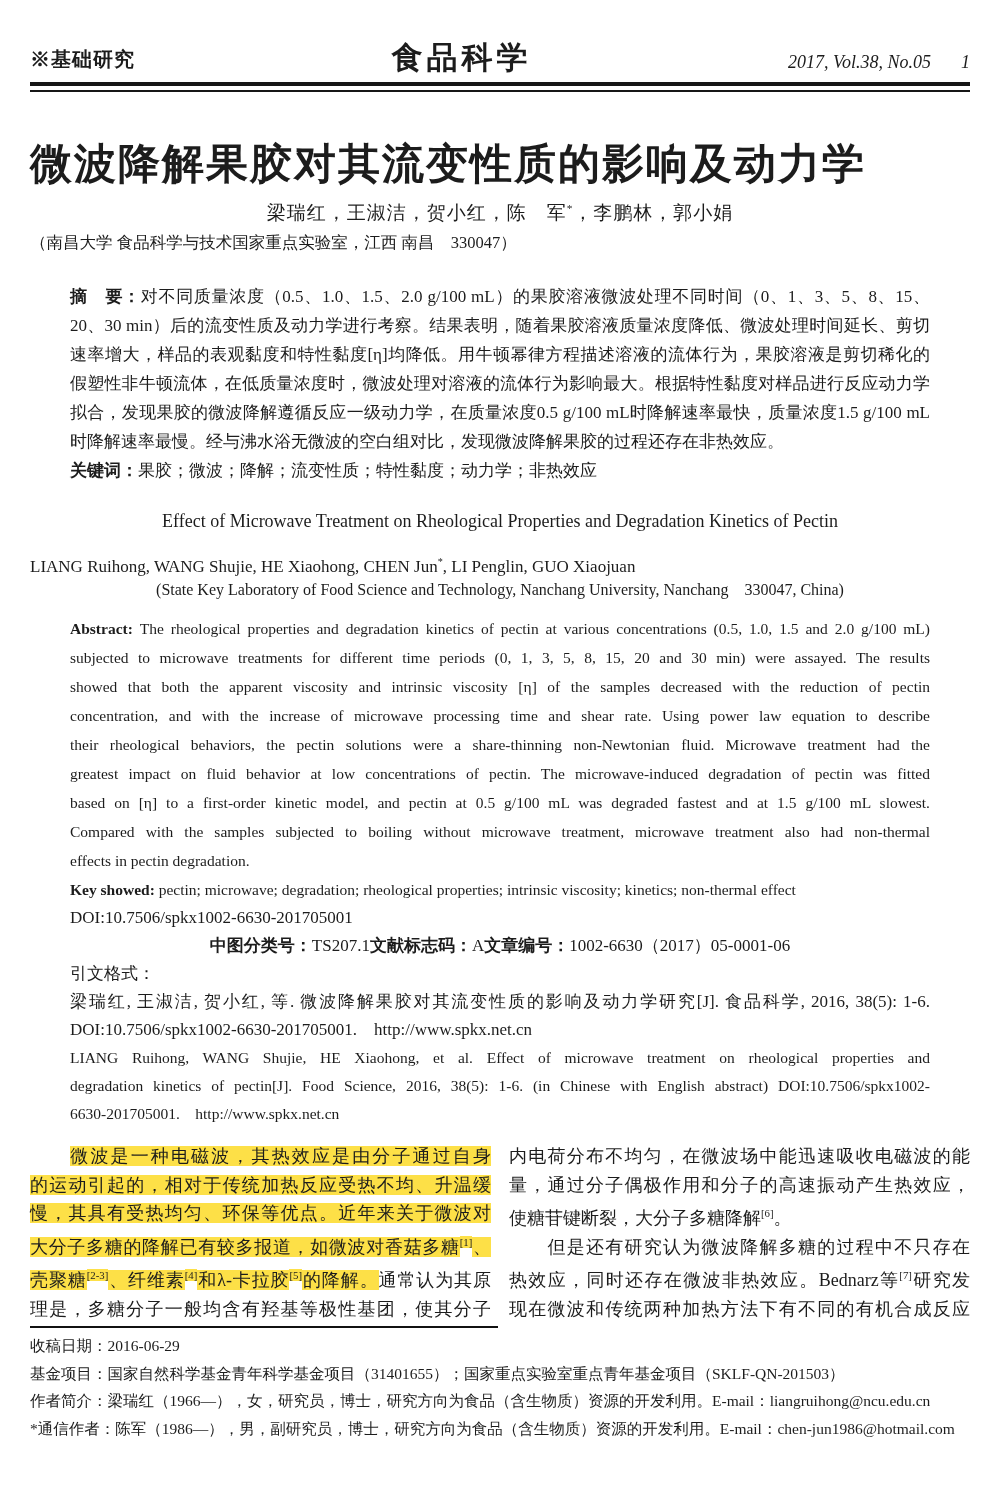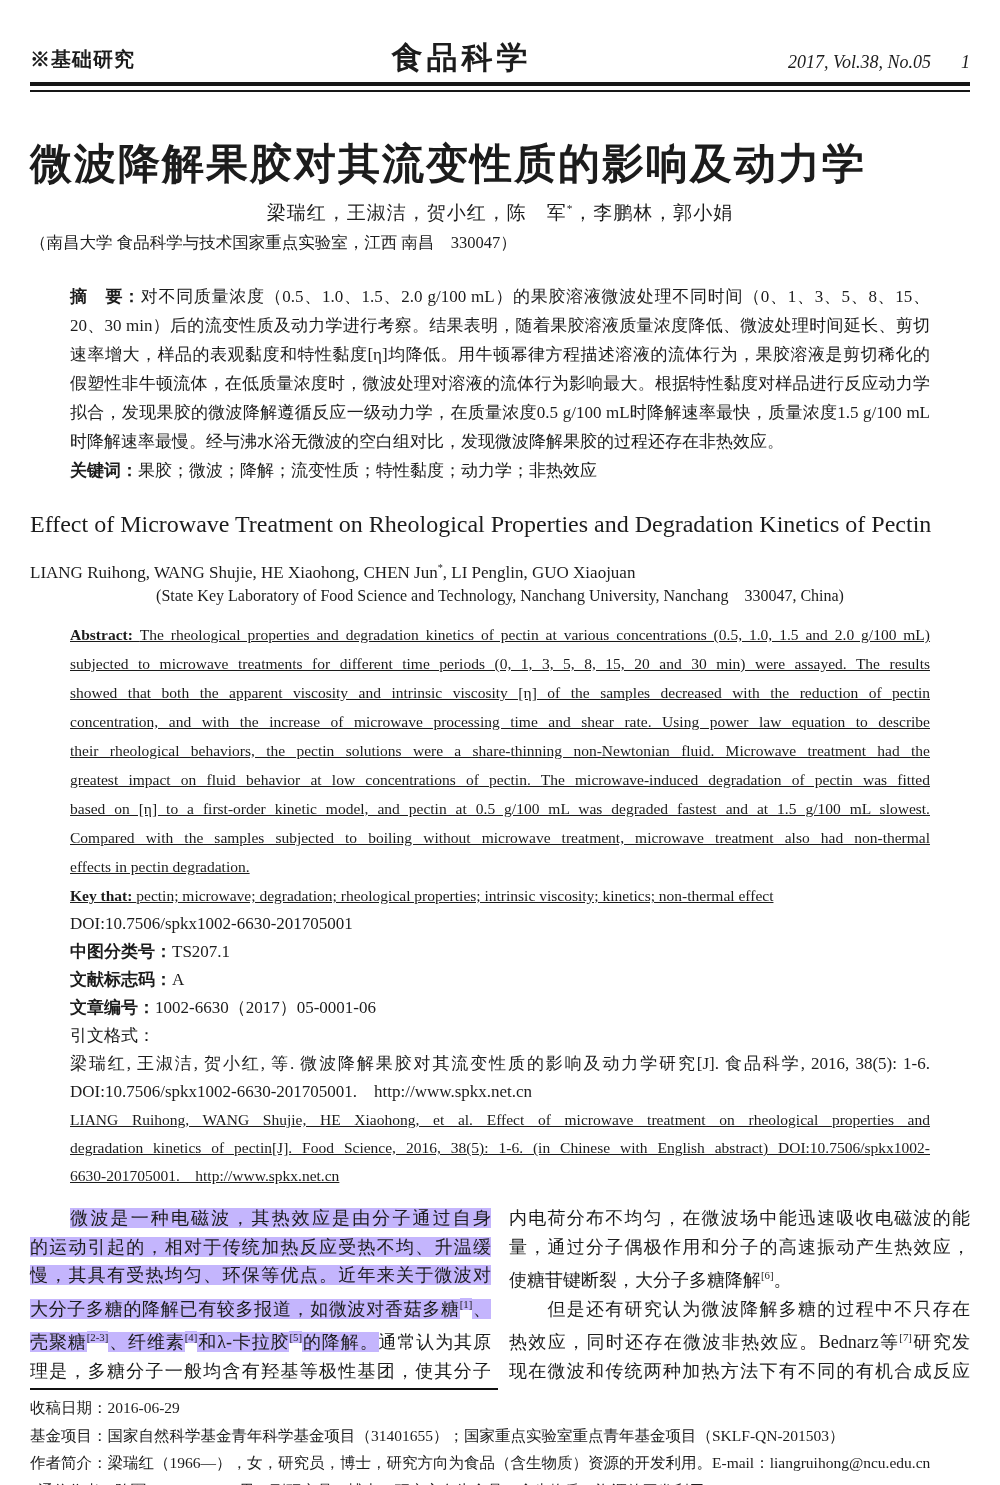--- a/index.html
+++ b/index.html
@@ -24,37 +24,37 @@
   
   .title-cn { margin-top: 46px; text-align: left; font-size: 42px; font-weight: bold; letter-spacing: 2px; line-height: 1.25; }
   .authors-cn { margin-top: 9px; text-align: center; font-size: 19px; letter-spacing: 1px; }
   .affil-cn { margin-top: 6px; text-align: left; font-size: 16.5px; }
 
   
   .sec { margin: 0 40px; }
   .abstract-cn { margin-top: 28px; }
   .ln { line-height: 29px; text-align: justify; text-align-last: justify; }
   .ln.cn { font-size: 17px; }
-  .ln.en { font-size: 15.5px; text-decoration: underline; }
+  .ln.en { font-size: 15.5px; }
   .ln.last { text-align-last: left; }
 
-  .title-en { margin-top: 26px; text-align: left; font-size: 24px; }
+  .title-en { margin-top: 26px; text-align: center; font-size: 18px; }
   .authors-en { margin-top: 24px; text-align: left; font-size: 17px; }
   .affil-en { margin-top: 4px; text-align: center; font-size: 16px; }
   .abstract-en { margin-top: 13px; }
 
   .ln.meta { line-height: 28px; }
-  .meta-row { display: flex; justify-content: flex-start; font-size: 17px; line-height: 28px; flex-direction: column; }
+  .meta-row { display: flex; justify-content: center; font-size: 17px; line-height: 28px; }
 
   
   .cols { margin-top: 14px; display: flex; gap: 18px; }
   .col { width: 461px; }
   .ln.body { font-size: 18px; line-height: 28.5px; }
 
-  .hl { background: #c4b5fd; }
+  .hl { background: #fde047; }
   .sup { font-size: 0.6em; vertical-align: super; }
   .b { font-weight: bold; }
 
   
   .foot-rule { margin-top: 3px; width: 468px; border-top: 2.5px solid #111111; }
   .footnotes { margin-top: 4px; }
   .fn { font-size: 15.5px; line-height: 27.5px; }
 </style>
 </head>
 <body>
@@ -92,21 +92,21 @@
   <div class="sec abstract-en">
     <div class="ln en"><span class="b">Abstract: </span><span>The rheological properties and degradation kinetics of pectin at various concentrations (0.5, 1.0, 1.5 and 2.0 g/100 mL)</span></div>
     <div class="ln en"><span>subjected to microwave treatments for different time periods (0, 1, 3, 5, 8, 15, 20 and 30 min) were assayed. The results</span></div>
     <div class="ln en"><span>showed that both the apparent viscosity and intrinsic viscosity [η] of the samples decreased with the reduction of pectin</span></div>
     <div class="ln en"><span>concentration, and with the increase of microwave processing time and shear rate. Using power law equation to describe</span></div>
     <div class="ln en"><span>their rheological behaviors, the pectin solutions were a share-thinning non-Newtonian fluid. Microwave treatment had the</span></div>
     <div class="ln en"><span>greatest impact on fluid behavior at low concentrations of pectin. The microwave-induced degradation of pectin was fitted</span></div>
     <div class="ln en"><span>based on [η] to a first-order kinetic model, and pectin at 0.5 g/100 mL was degraded fastest and at 1.5 g/100 mL slowest.</span></div>
     <div class="ln en"><span>Compared with the samples subjected to boiling without microwave treatment, microwave treatment also had non-thermal</span></div>
     <div class="ln en last"><span>effects in pectin degradation.</span></div>
-    <div class="ln en last"><span class="b">Key that: </span><span>pectin; microwave; degradation; rheological properties; intrinsic viscosity; kinetics; non-thermal effect</span></div>
+    <div class="ln en last"><span class="b">Key showed: </span><span>pectin; microwave; degradation; rheological properties; intrinsic viscosity; kinetics; non-thermal effect</span></div>
     <div class="ln cn last meta">DOI:10.7506/spkx1002-6630-201705001</div>
     <div class="meta-row">
       <span><span class="b">中图分类号：</span><span>TS207.1</span></span>
       <span><span class="b">文献标志码：</span><span>A</span></span>
       <span><span class="b">文章编号：</span><span>1002-6630（2017）05-0001-06</span></span>
     </div>
     <div class="ln cn last meta">引文格式：</div>
     <div class="ln cn meta">梁瑞红, 王淑洁, 贺小红, 等. 微波降解果胶对其流变性质的影响及动力学研究[J]. 食品科学, 2016, 38(5): 1-6.</div>
     <div class="ln cn last meta">DOI:10.7506/spkx1002-6630-201705001.　http://www.spkx.net.cn</div>
     <div class="ln en meta">LIANG Ruihong, WANG Shujie, HE Xiaohong, et al. Effect of microwave treatment on rheological properties and</div>

